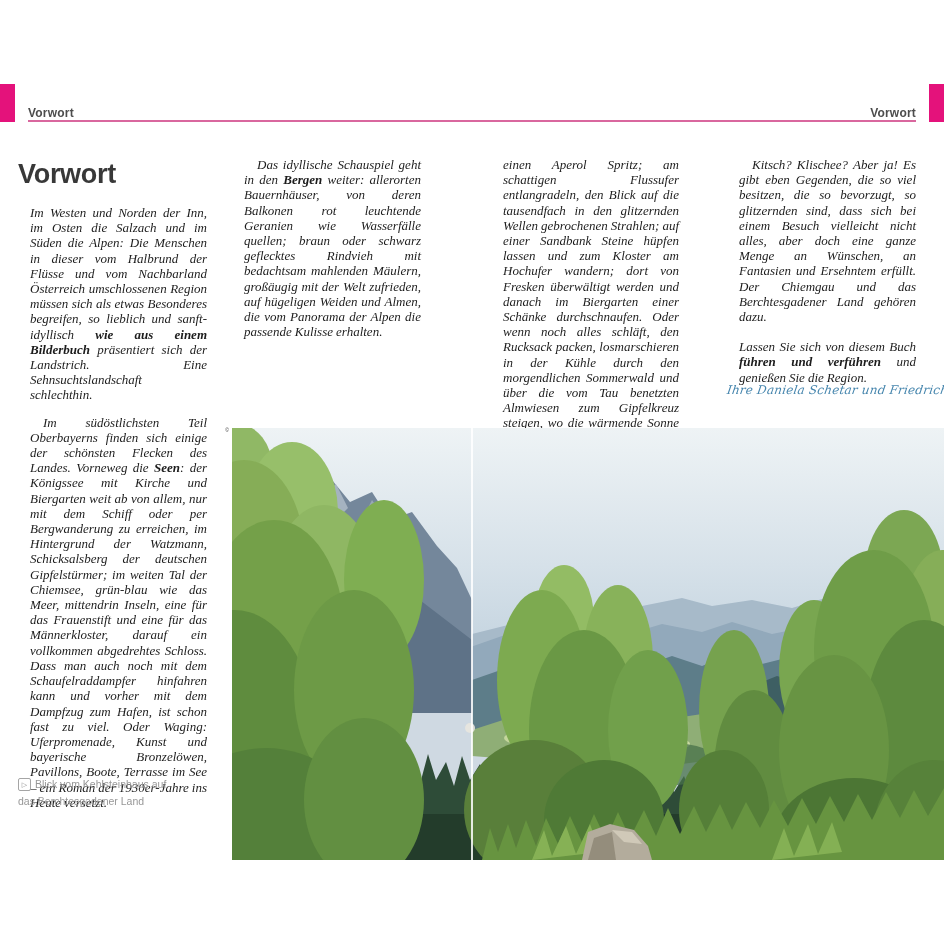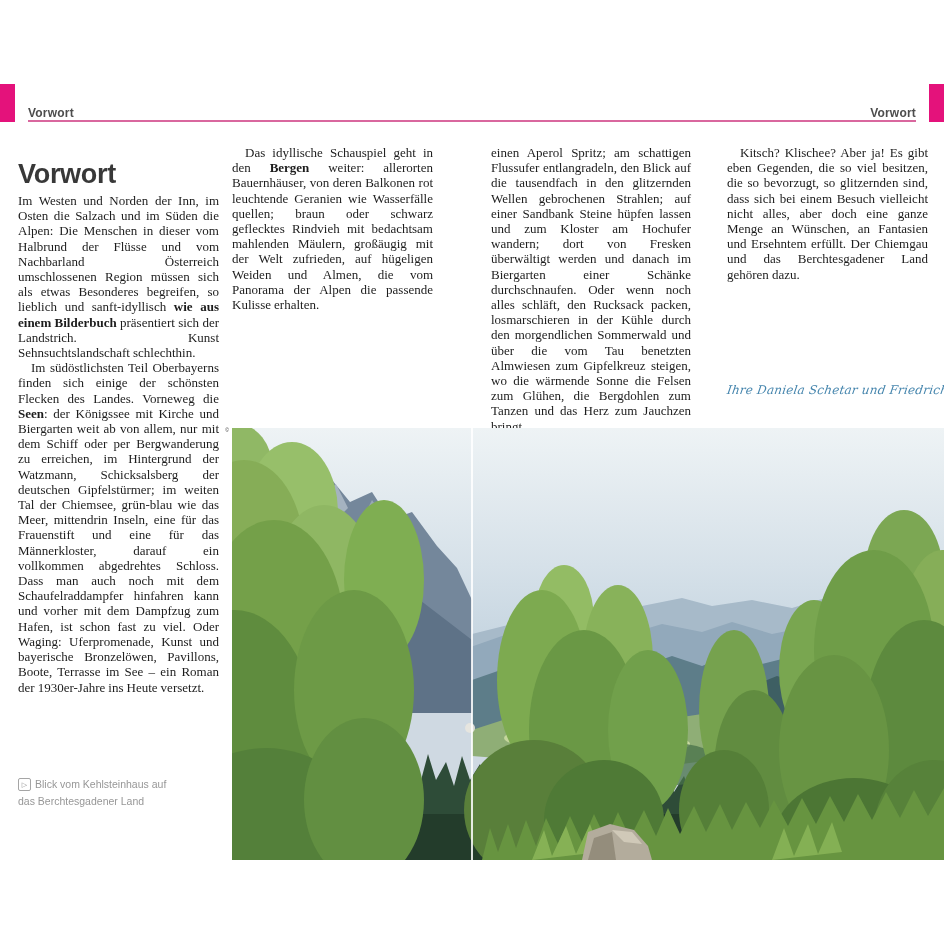--- a/index.html
+++ b/index.html
@@ -17,21 +17,21 @@
   .head-rule{position:absolute;left:28px;right:28px;top:120px;height:2px;background:#d9679e;}
   
   .page-title{position:absolute;left:18px;top:141px;font-size:27px;font-weight:bold;color:#383838;letter-spacing:-.3px;}
   
   .col{
     position:absolute;width:201px;
     font-family:"Liberation Serif","DejaVu Serif",serif;
     font-size:13px;line-height:15.2px;text-align:justify;color:#1c1c1c;
     hyphens:auto;-webkit-hyphens:auto;word-spacing:-.2px;
   }
-  .col p{margin:0;}
+  .col p{margin:12px;font-style:italic;}
   .col p.indent{text-indent:13px;}
   .col p.spaced{margin-top:15px;}
   #col1{left:18px;top:193px;}
   #col2{left:232px;top:145px;}
   #col3{left:491px;top:145px;width:200px;}
   #col4{left:727px;top:145px;}
   .col b{font-weight:bold;}
   
   .signature{
     position:absolute;left:727px;top:383px;width:210px;white-space:nowrap;
@@ -57,31 +57,32 @@
 
 <div class="corner-block corner-left"></div>
 <div class="corner-block corner-right"></div>
 <div class="running-head head-left">Vorwort</div>
 <div class="running-head head-right">Vorwort</div>
 <div class="head-rule"></div>
 
 <h1 class="page-title">Vorwort</h1>
 
 <div class="col" id="col1">
-  <p><span>Im Westen und Norden der Inn, im Osten die Salzach und im Süden die Alpen: Die Menschen in dieser vom Halbrund der Flüsse und vom Nachbarland Österreich umschlossenen Region müssen sich als etwas Besonderes begreifen, so lieblich und sanft-idyllisch </span><b>wie aus einem Bilderbuch</b><span> präsentiert sich der Landstrich. Kunst Sehnsuchtslandschaft schlechthin.</span></p>
+  <p><span>Im Westen und Norden der Inn, im Osten die Salzach und im Süden die Alpen: Die Menschen in dieser vom Halbrund der Flüsse und vom Nachbarland Österreich umschlossenen Region müssen sich als etwas Besonderes begreifen, so lieblich und sanft-idyllisch </span><b>wie aus einem Bilderbuch</b><span> präsentiert sich der Landstrich. Eine Sehnsuchtslandschaft schlechthin.</span></p>
   <p class="indent"><span>Im südöstlichsten Teil Oberbayerns finden sich einige der schönsten Flecken des Landes. Vorneweg die </span><b>Seen</b><span>: der Königssee mit Kirche und Biergarten weit ab von allem, nur mit dem Schiff oder per Bergwanderung zu erreichen, im Hintergrund der Watzmann, Schicksalsberg der deutschen Gipfelstürmer; im weiten Tal der Chiemsee, grün-blau wie das Meer, mittendrin Inseln, eine für das Frauenstift und eine für das Männerkloster, darauf ein vollkommen abgedrehtes Schloss. Dass man auch noch mit dem Schaufelraddampfer hinfahren kann und vorher mit dem Dampfzug zum Hafen, ist schon fast zu viel. Oder Waging: Uferpromenade, Kunst und bayerische Bronzelöwen, Pavillons, Boote, Terrasse im See – ein Roman der 1930er-Jahre ins Heute versetzt.</span></p>
 </div>
 <div class="col" id="col2">
   <p class="indent"><span>Das idyllische Schauspiel geht in den </span><b>Bergen</b><span> weiter: allerorten Bauernhäuser, von deren Balkonen rot leuchtende Geranien wie Wasserfälle quellen; braun oder schwarz geflecktes Rindvieh mit bedachtsam mahlenden Mäulern, großäugig mit der Welt zufrieden, auf hügeligen Weiden und Almen, die vom Panorama der Alpen die passende Kulisse erhalten.</span></p>
 </div>
 <div class="col" id="col3">
   <p><span>einen Aperol Spritz; am schattigen Flussufer entlangradeln, den Blick auf die tausendfach in den glitzernden Wellen gebrochenen Strahlen; auf einer Sandbank Steine hüpfen lassen und zum Kloster am Hochufer wandern; dort von Fresken überwältigt werden und danach im Biergarten einer Schänke durchschnaufen. Oder wenn noch alles schläft, den Rucksack packen, losmarschieren in der Kühle durch den morgendlichen Sommerwald und über die vom Tau benetzten Almwiesen zum Gipfelkreuz steigen, wo die wärmende Sonne die Felsen zum Glühen, die Bergdohlen zum Tanzen und das Herz zum Jauchzen bringt.</span></p>
 </div>
 <div class="col" id="col4">
   <p class="indent"><span>Kitsch? Klischee? Aber ja! Es gibt eben Gegenden, die so viel besitzen, die so bevorzugt, so glitzernden sind, dass sich bei einem Besuch vielleicht nicht alles, aber doch eine ganze Menge an Wünschen, an Fantasien und Ersehntem erfüllt. Der Chiemgau und das Berchtesgadener Land gehören dazu.</span></p>
+  <p class="spaced"><span>Lassen Sie sich von diesem Buch </span><b>führen und verführen</b><span> und genießen Sie die Region.</span></p>
 </div>
 
 <div class="signature">Ihre Daniela Schetar und Friedrich Köthe</div>
 
 <div class="caption"><span class="caption-icon">▷</span><span>Blick vom Kehlsteinhaus auf das Berchtesgadener Land</span></div>
 
 <div class="photo-credit">©</div>
 
 <div class="photo">
   <svg viewBox="0 0 712 432" preserveAspectRatio="none">

